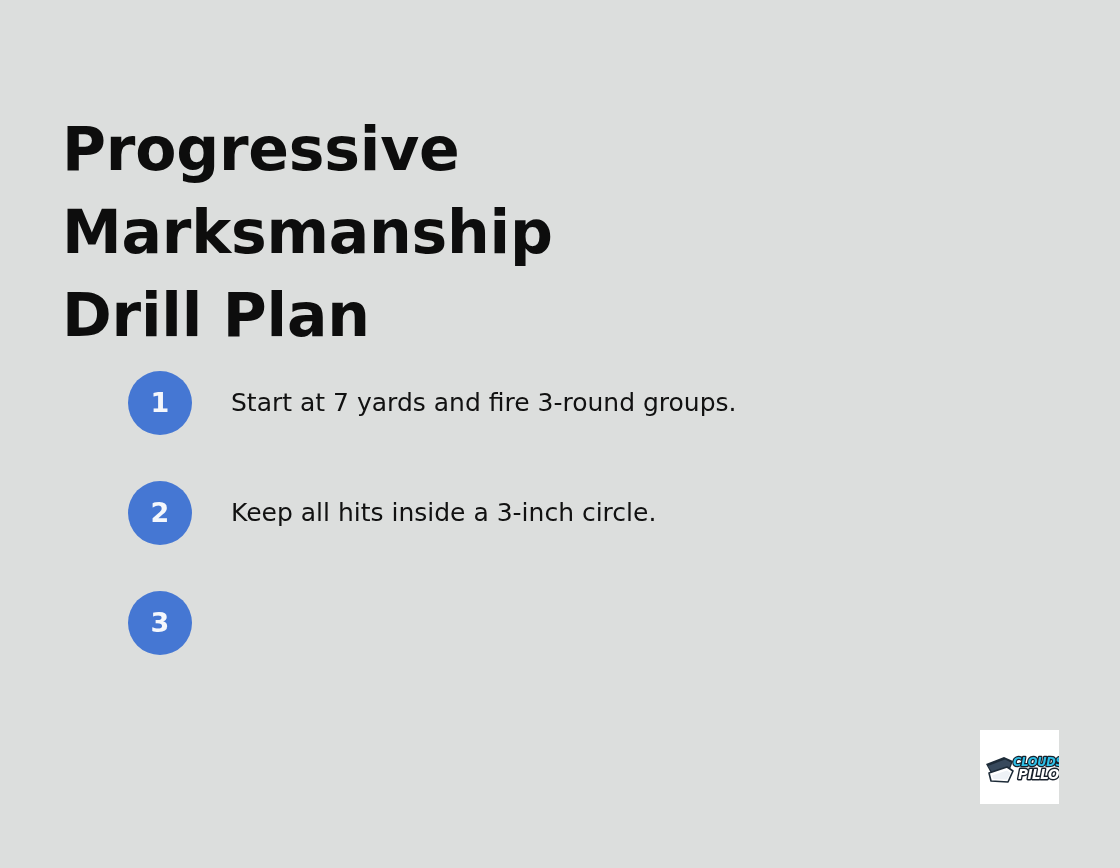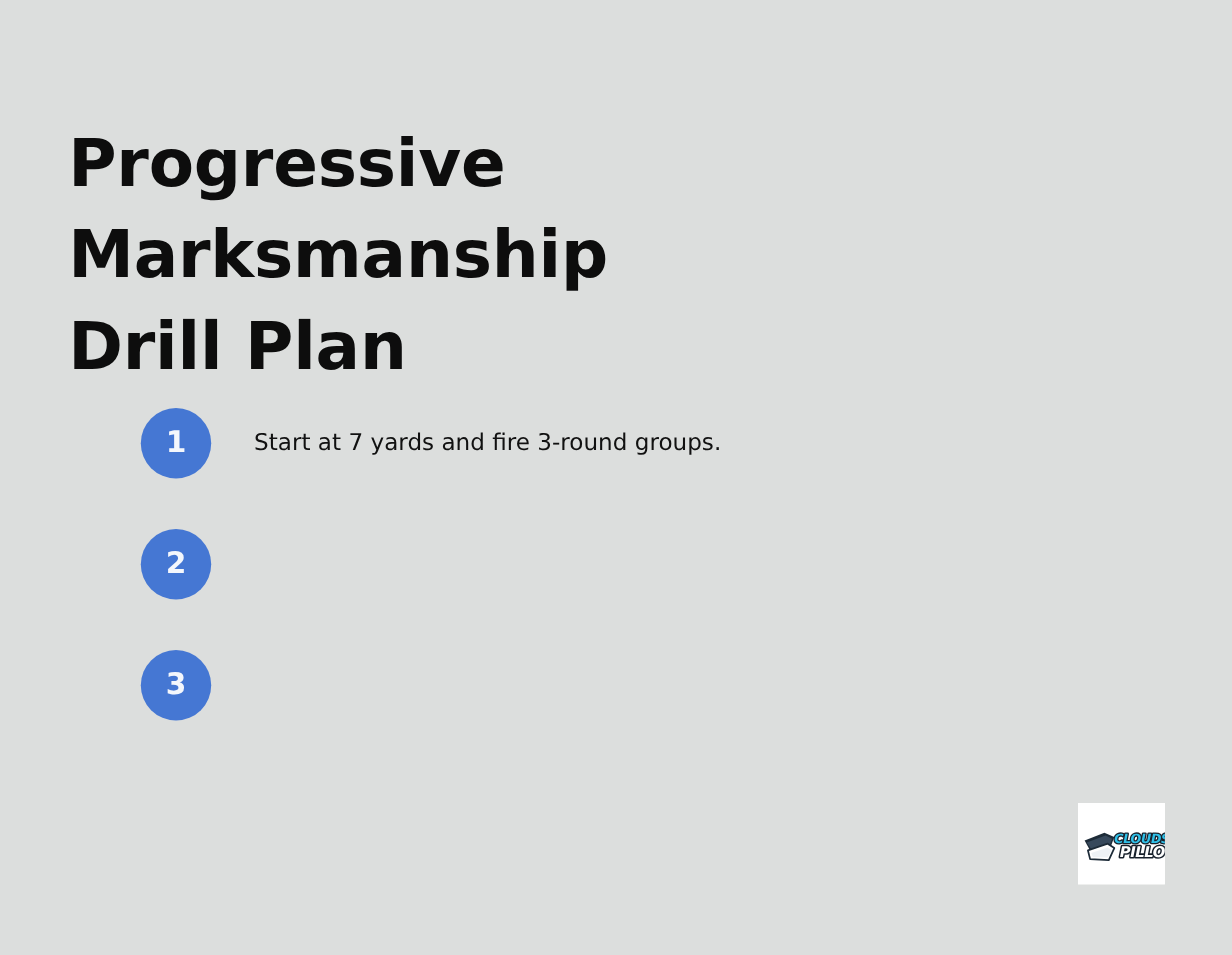--- a/index.html
+++ b/index.html
@@ -74,21 +74,21 @@
     font-size: 27px;
     color: #f4f7fc;
     line-height: 1;
     position: relative;
     top: -1px;
   }
   .step-text {
     margin-left: 39px;
     font-family: "DejaVu Sans", sans-serif;
     font-weight: 400;
-    font-size: 21px;
+    font-size: 25px;
     line-height: 1.2;
     color: #111111;
     white-space: nowrap;
   }
 
   
   #brand-logo {
     position: absolute;
     left: 980px;
     top: 730px;
@@ -117,20 +117,21 @@
       <div class="step-badge" style="background: rgb(69, 119, 211);">
         <span class="step-badge-number" style="color: rgb(244, 247, 252);">1</span>
       </div>
       <div class="step-text">Start at 7 yards and fire 3-round groups.</div>
     </div>
 
     <div class="step-row">
       <div class="step-badge" style="background: rgb(69, 119, 211);">
         <span class="step-badge-number" style="color: rgb(244, 247, 252);">2</span>
       </div>
+      <div class="step-text">Keep all hits inside a 3-inch circle.</div>
     </div>
 
     <div class="step-row">
       <div class="step-badge" style="background: rgb(69, 119, 211);">
         <span class="step-badge-number" style="color: rgb(244, 247, 252);">3</span>
       </div>
     </div>
 
   </div>
 

